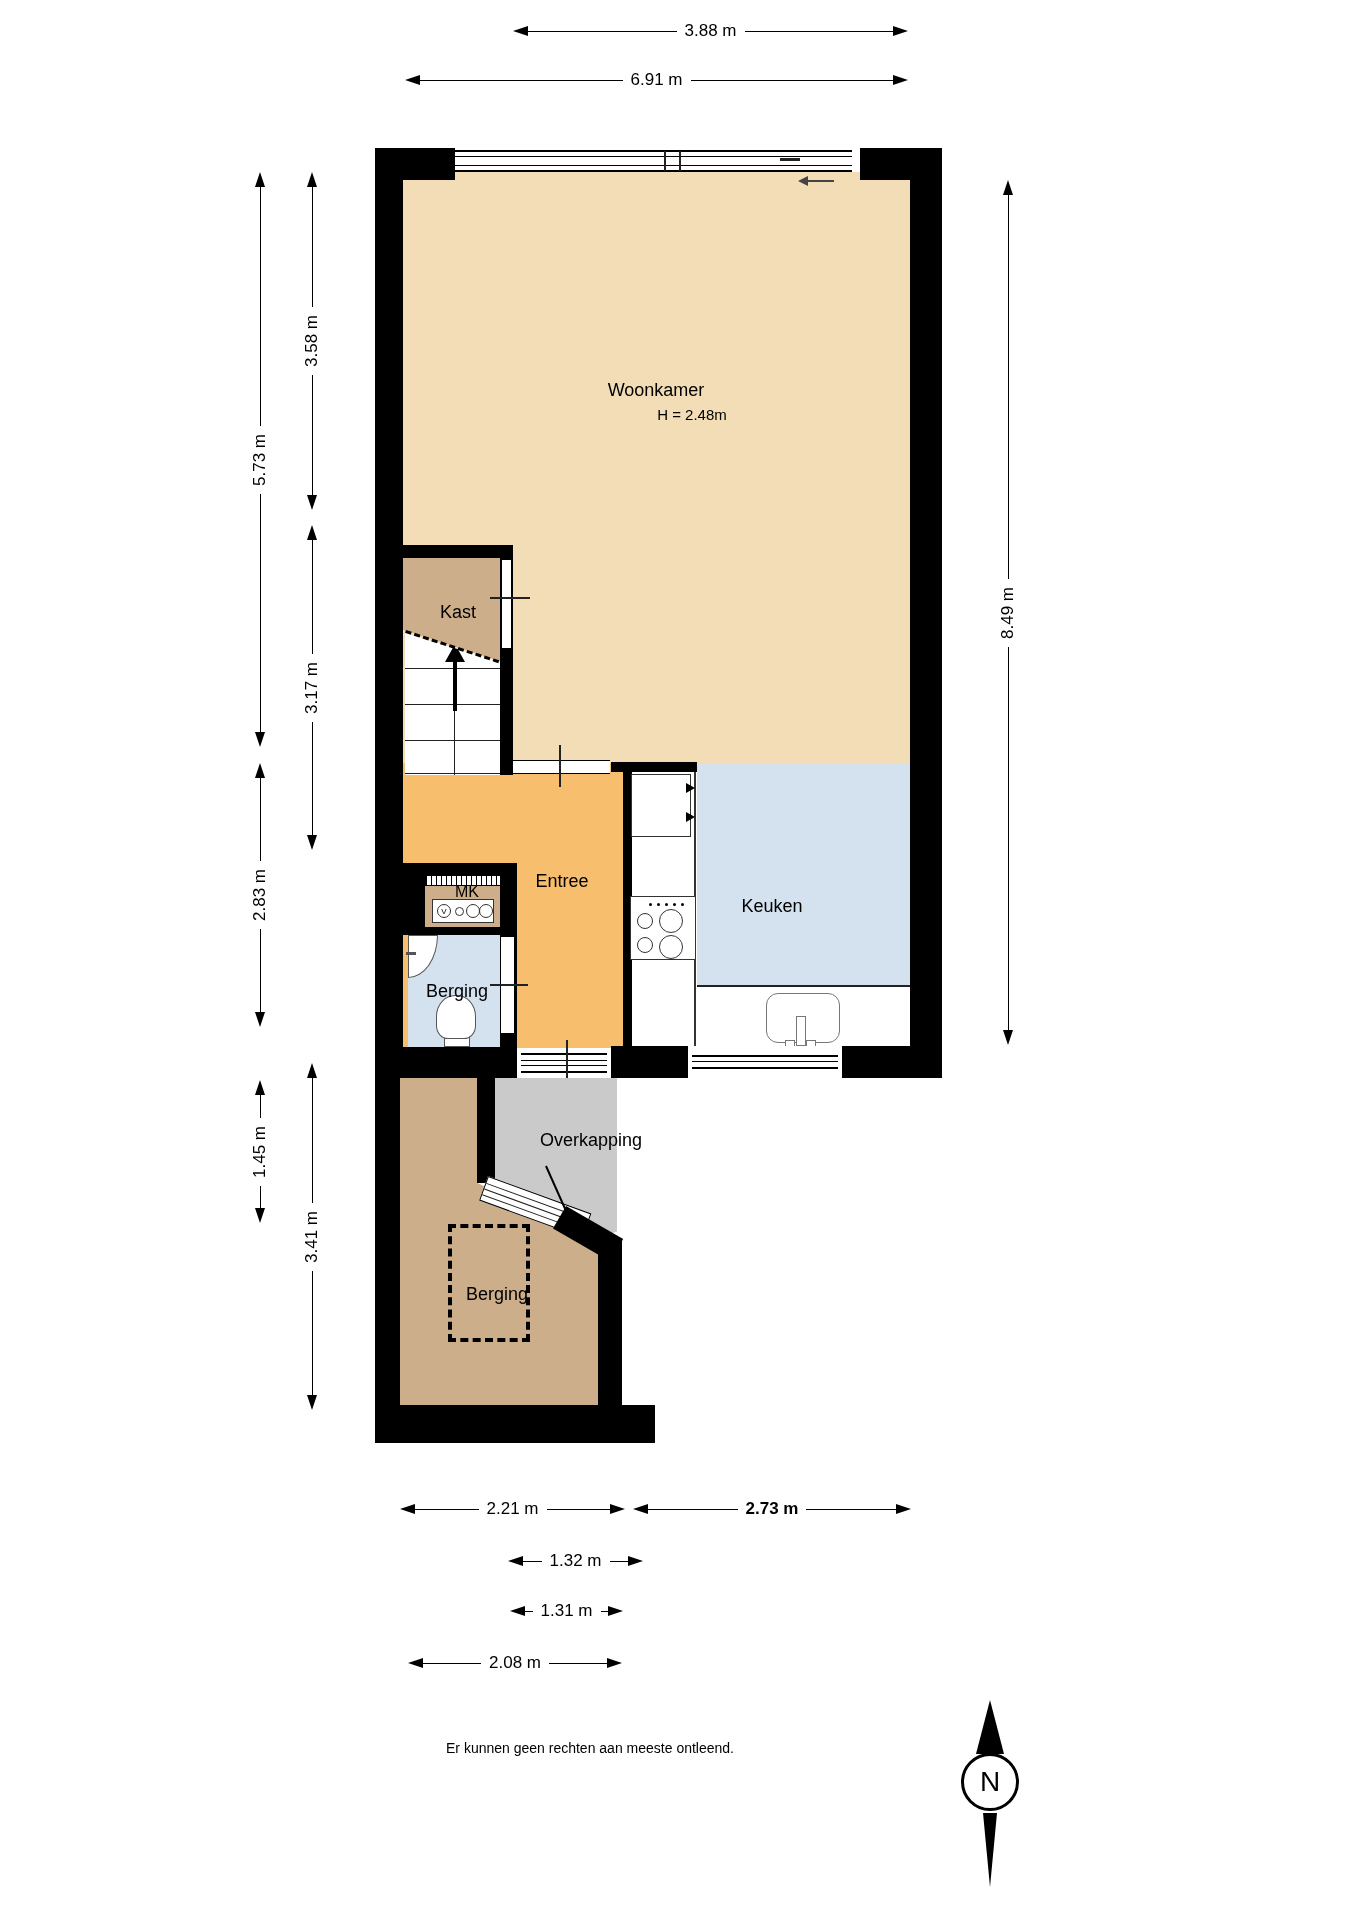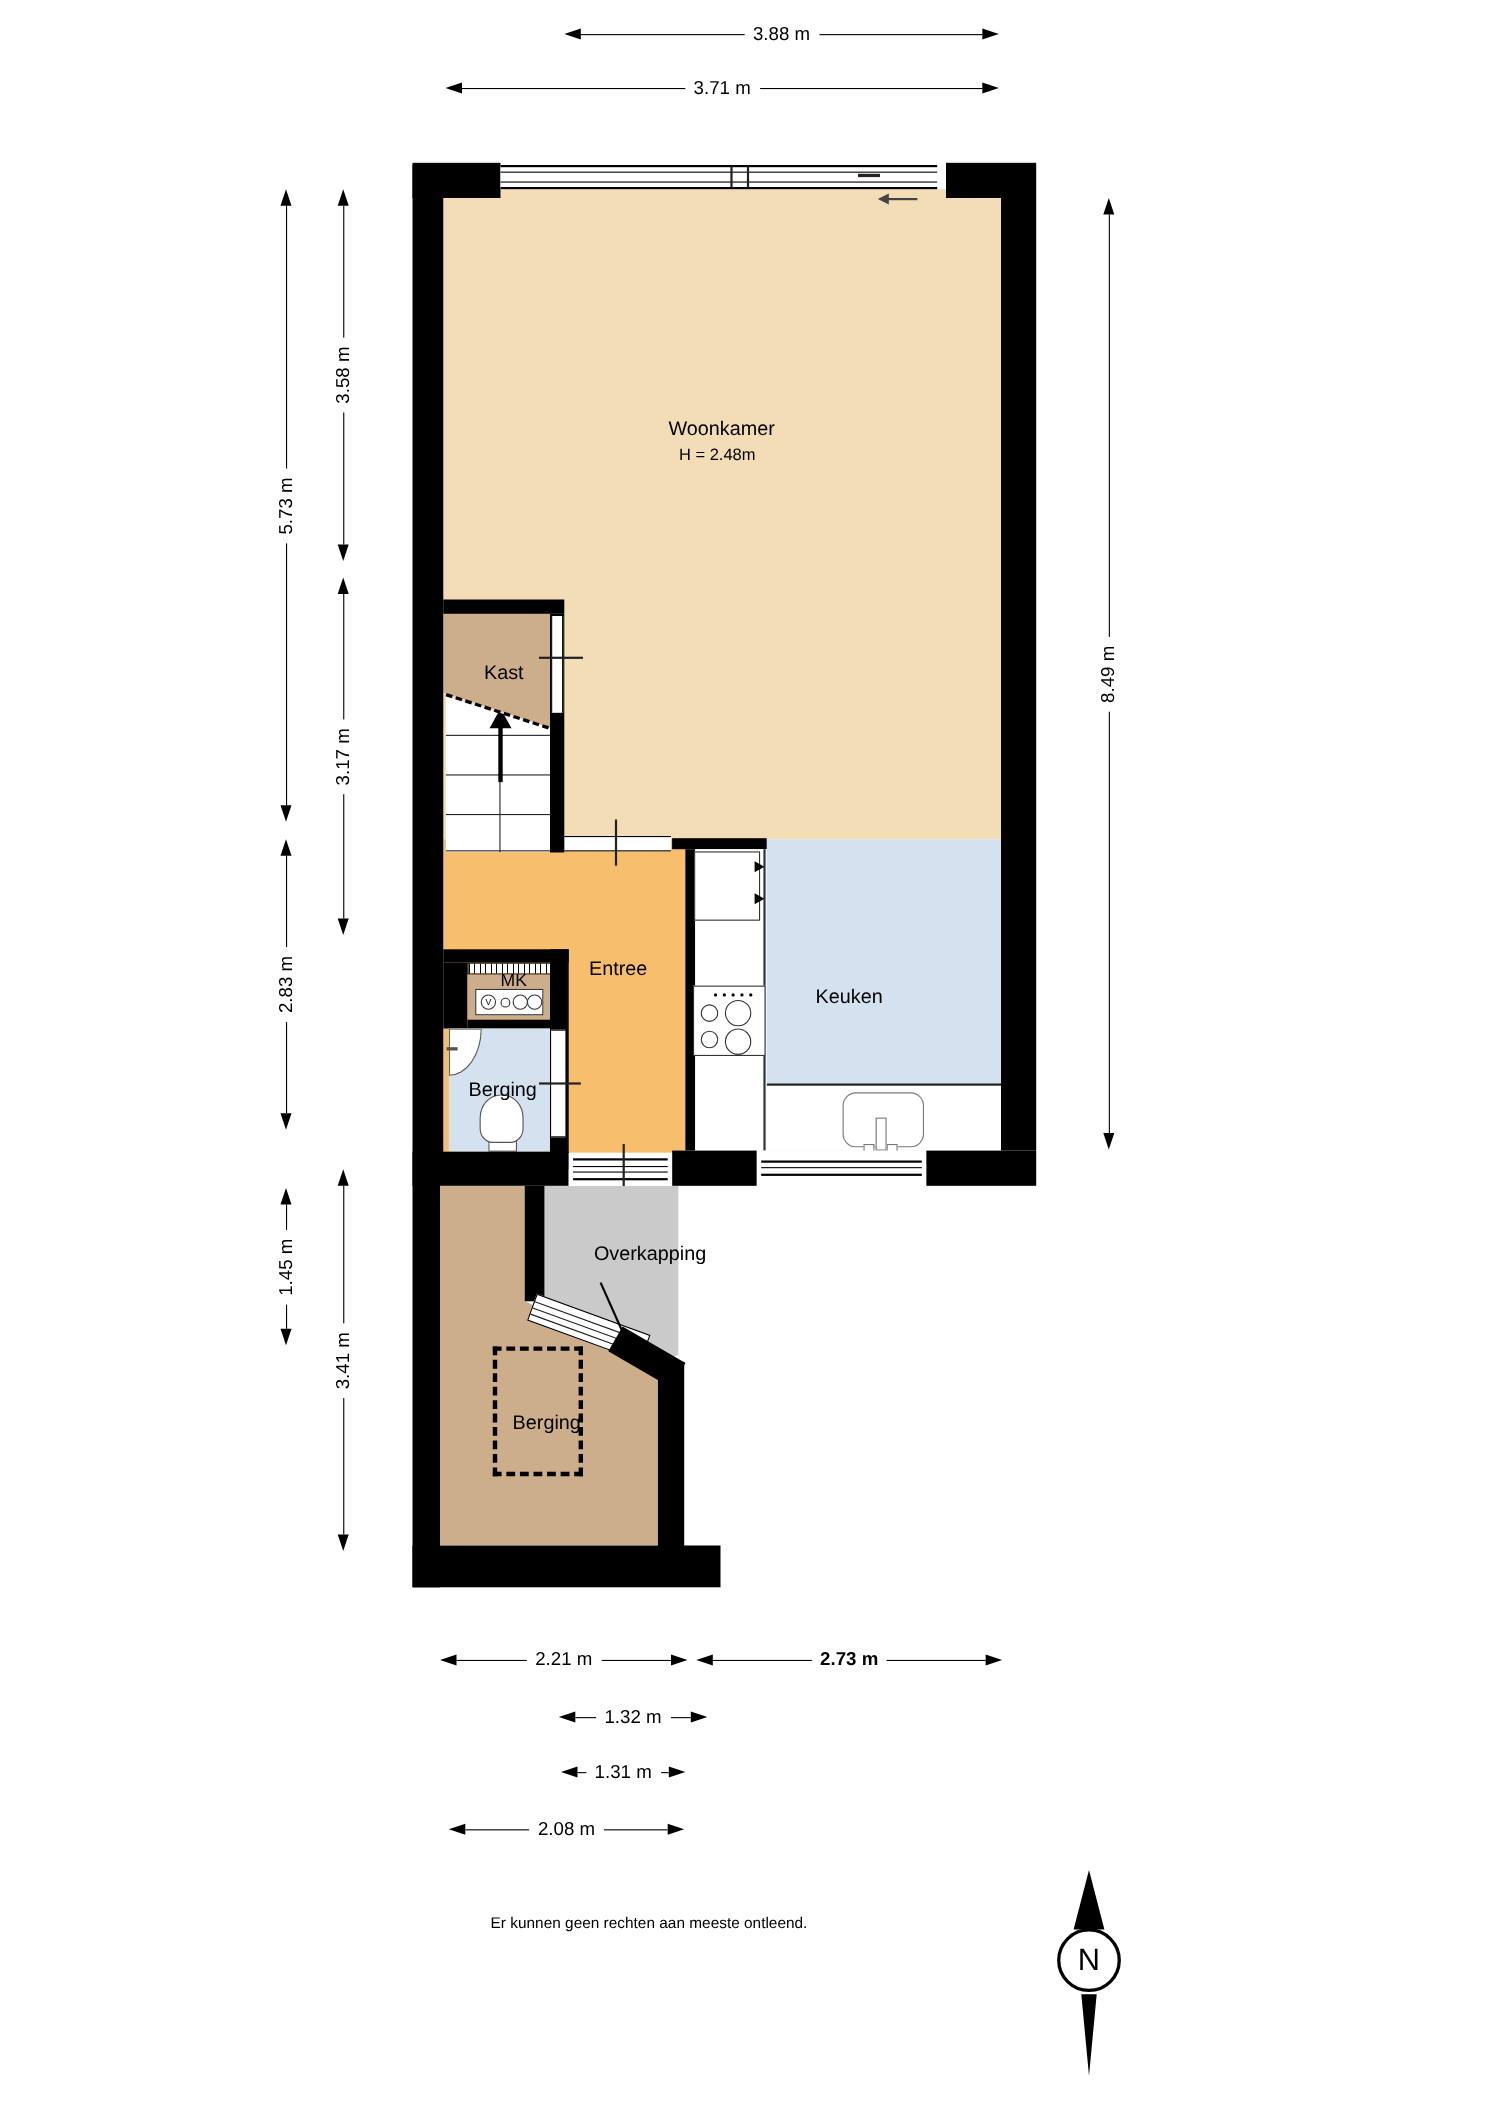--- a/index.html
+++ b/index.html
@@ -2,21 +2,21 @@
 <html><head>
 <meta charset="utf-8">
 <style>
   html,body{margin:0;padding:0;background:#fff;}
   #canvas{position:relative;width:1358px;height:1920px;background:#fff;
           font-family:"Liberation Sans",sans-serif;color:#000;overflow:hidden;}
   .abs{position:absolute;}
   .wall{position:absolute;background:#000;}
   .floor{position:absolute;}
   .room-label{position:absolute;transform:translate(-50%,-50%);font-size:18px;white-space:nowrap;}
-  .sub-label{position:absolute;transform:translate(-50%,-50%);font-size:15px;white-space:nowrap;}
+  .sub-label{position:absolute;transform:translate(-50%,-50%);font-size:15px;white-space:nowrap;margin-left:40px;}
   
   .dh{position:absolute;display:flex;align-items:center;height:18px;}
   .dv{position:absolute;display:flex;flex-direction:column;align-items:center;width:20px;}
   .ln-h{flex:1;height:0;border-top:1.5px solid #000;}
   .ln-v{flex:1;width:0;border-left:1.5px solid #000;}
   .ar-l{width:0;height:0;border-top:5px solid transparent;border-bottom:5px solid transparent;border-right:15px solid #000;}
   .ar-r{width:0;height:0;border-top:5px solid transparent;border-bottom:5px solid transparent;border-left:15px solid #000;}
   .ar-u{width:0;height:0;border-left:5px solid transparent;border-right:5px solid transparent;border-bottom:15px solid #000;}
   .ar-d{width:0;height:0;border-left:5px solid transparent;border-right:5px solid transparent;border-top:15px solid #000;}
   .dh .lb{padding:0 8px;font-size:17px;white-space:nowrap;}
@@ -182,21 +182,21 @@
   <div class="dh" style="left:513px;top:22px;width:395px;">
     <div class="ar-l"></div>
       <div class="ln-h"></div>
     <span class="lb">3.88 m</span>
     <div class="ln-h"></div>
       <div class="ar-r"></div>
   </div>
   <div class="dh" style="left:405px;top:71px;width:503px;">
     <div class="ar-l"></div>
       <div class="ln-h"></div>
-    <span class="lb">3.71 m</span>
+    <span class="lb">6.91 m</span>
     <div class="ln-h"></div>
       <div class="ar-r"></div>
   </div>
 
   <div class="dv" style="left:998px;top:180px;height:865px;">
     <div class="ar-u"></div>
       <div class="ln-v"></div>
     <span class="lb">8.49 m</span>
     <div class="ln-v"></div>
       <div class="ar-d"></div>

